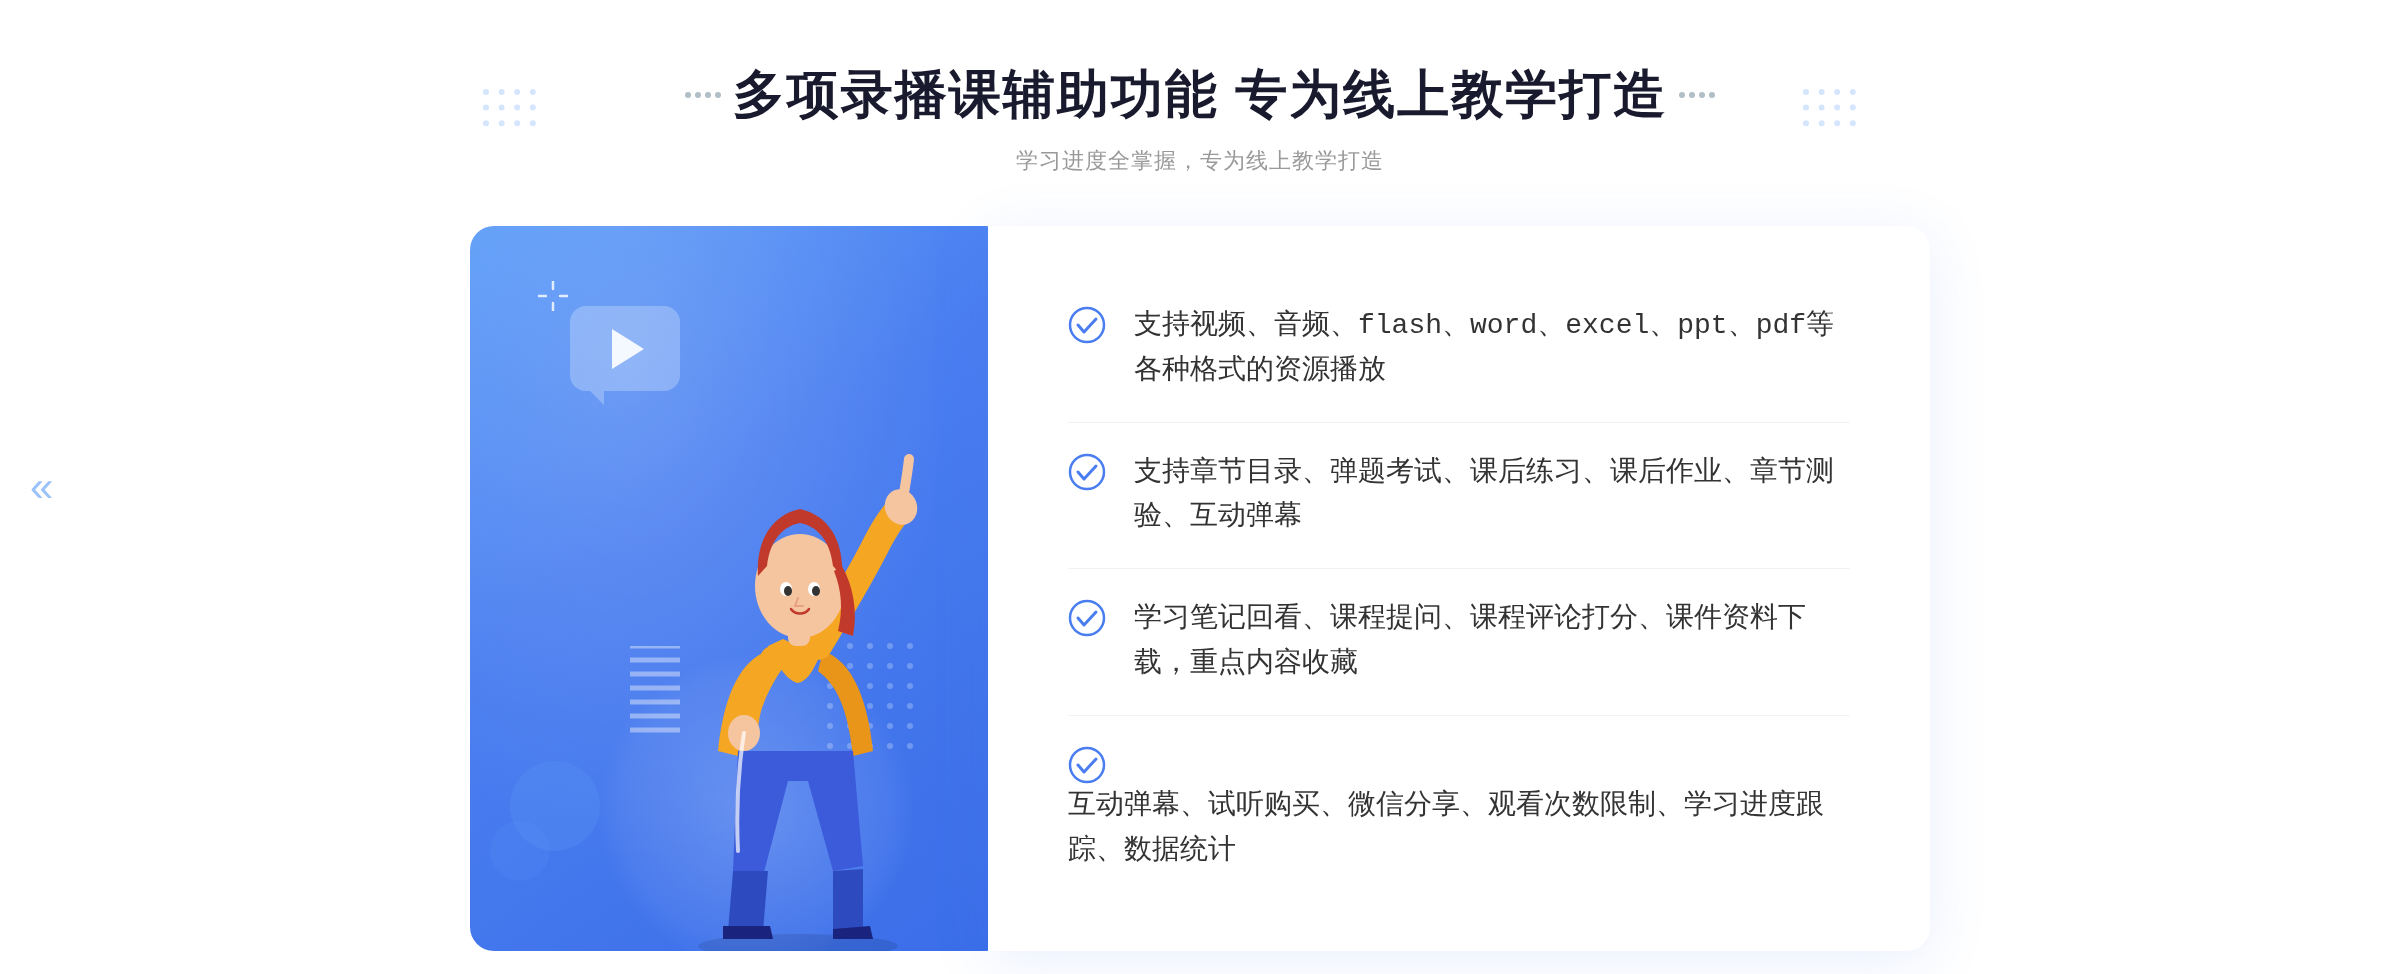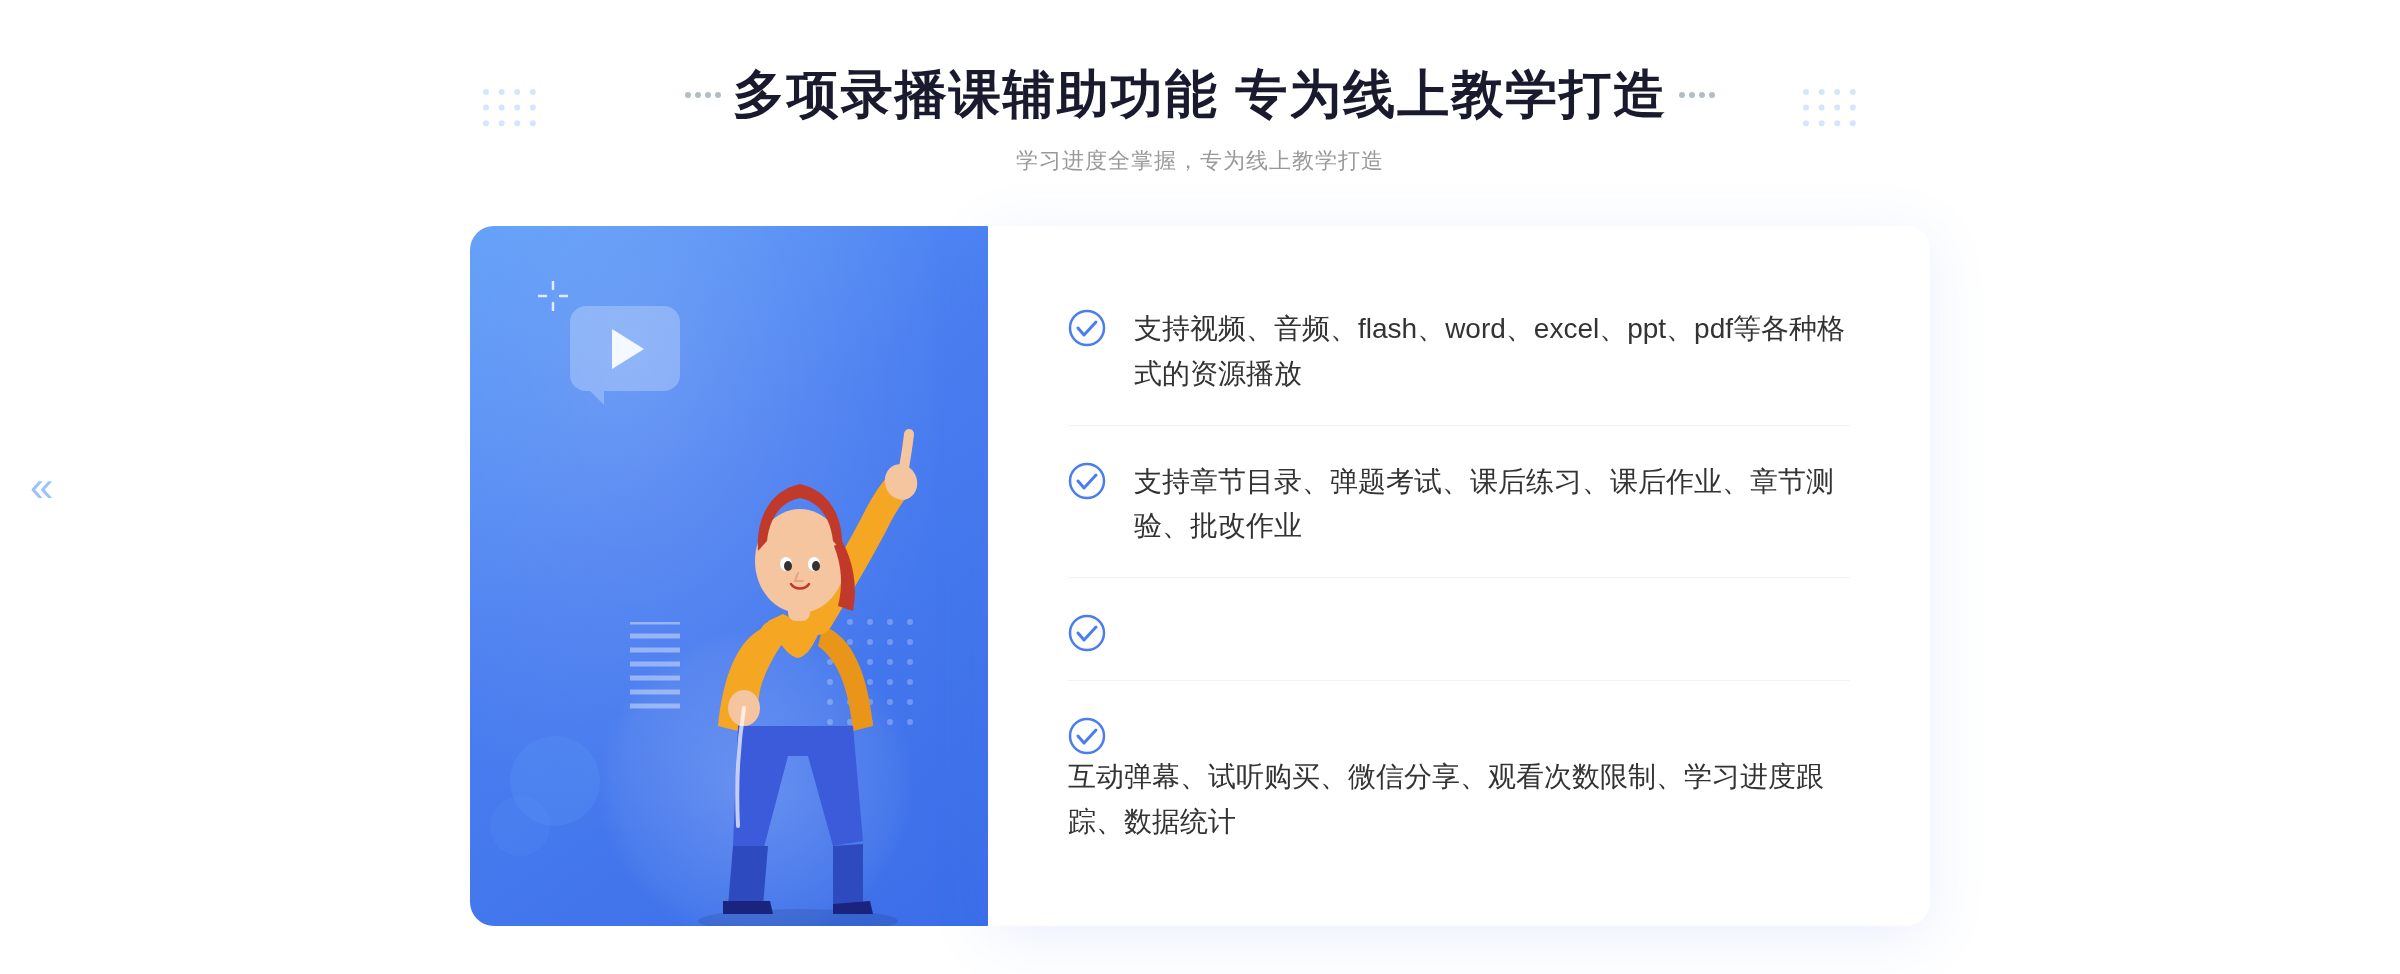--- a/index.html
+++ b/index.html
@@ -89,20 +89,21 @@
       letter-spacing: 1px;
       font-weight: 400;
     }
 
     
     .content-area {
       display: flex;
       align-items: stretch;
       width: 1460px;
       position: relative;
+      font-family: Liberation Mono, monospace;
     }
 
     
     .illustration-card {
       width: 540px;
       min-height: 700px;
       background: linear-gradient(145deg, #5b9bf8 0%, #4a7ef0 40%, #3a6de8 100%);
       border-radius: 24px;
       position: relative;
       overflow: hidden;
@@ -450,30 +451,31 @@
         <span class="feature-text">支持视频、音频、flash、word、excel、ppt、pdf等各种格式的资源播放</span>
       </div>
 
       <div class="feature-item">
         <div class="check-icon">
           <svg viewBox="0 0 38 38" fill="none" xmlns="http://www.w3.org/2000/svg">
             <circle cx="19" cy="19" r="17" stroke="#4a7ef0" stroke-width="2.5"></circle>
             <path d="M10 19 L16 26 L28 13" stroke="#4a7ef0" stroke-width="3" stroke-linecap="round" stroke-linejoin="round"></path>
           </svg>
         </div>
-        <span class="feature-text">支持章节目录、弹题考试、课后练习、课后作业、章节测验、批改作业</span>
+        <span class="feature-text">支持章节目录、弹题考试、课后练习、课后作业、章节测验、互动弹幕</span>
       </div>
 
       <div class="feature-item">
         <div class="check-icon">
           <svg viewBox="0 0 38 38" fill="none" xmlns="http://www.w3.org/2000/svg">
             <circle cx="19" cy="19" r="17" stroke="#4a7ef0" stroke-width="2.5"></circle>
             <path d="M10 19 L16 26 L28 13" stroke="#4a7ef0" stroke-width="3" stroke-linecap="round" stroke-linejoin="round"></path>
           </svg>
         </div>
+        <span class="feature-text">学习笔记回看、课程提问、课程评论打分、课件资料下载，重点内容收藏</span>
       </div>
 
       <div class="feature-item">
         <div class="check-icon">
           <svg viewBox="0 0 38 38" fill="none" xmlns="http://www.w3.org/2000/svg">
             <circle cx="19" cy="19" r="17" stroke="#4a7ef0" stroke-width="2.5"></circle>
             <path d="M10 19 L16 26 L28 13" stroke="#4a7ef0" stroke-width="3" stroke-linecap="round" stroke-linejoin="round"></path>
           </svg>
         </div>
         <span class="feature-text">互动弹幕、试听购买、微信分享、观看次数限制、学习进度跟踪、数据统计</span>

